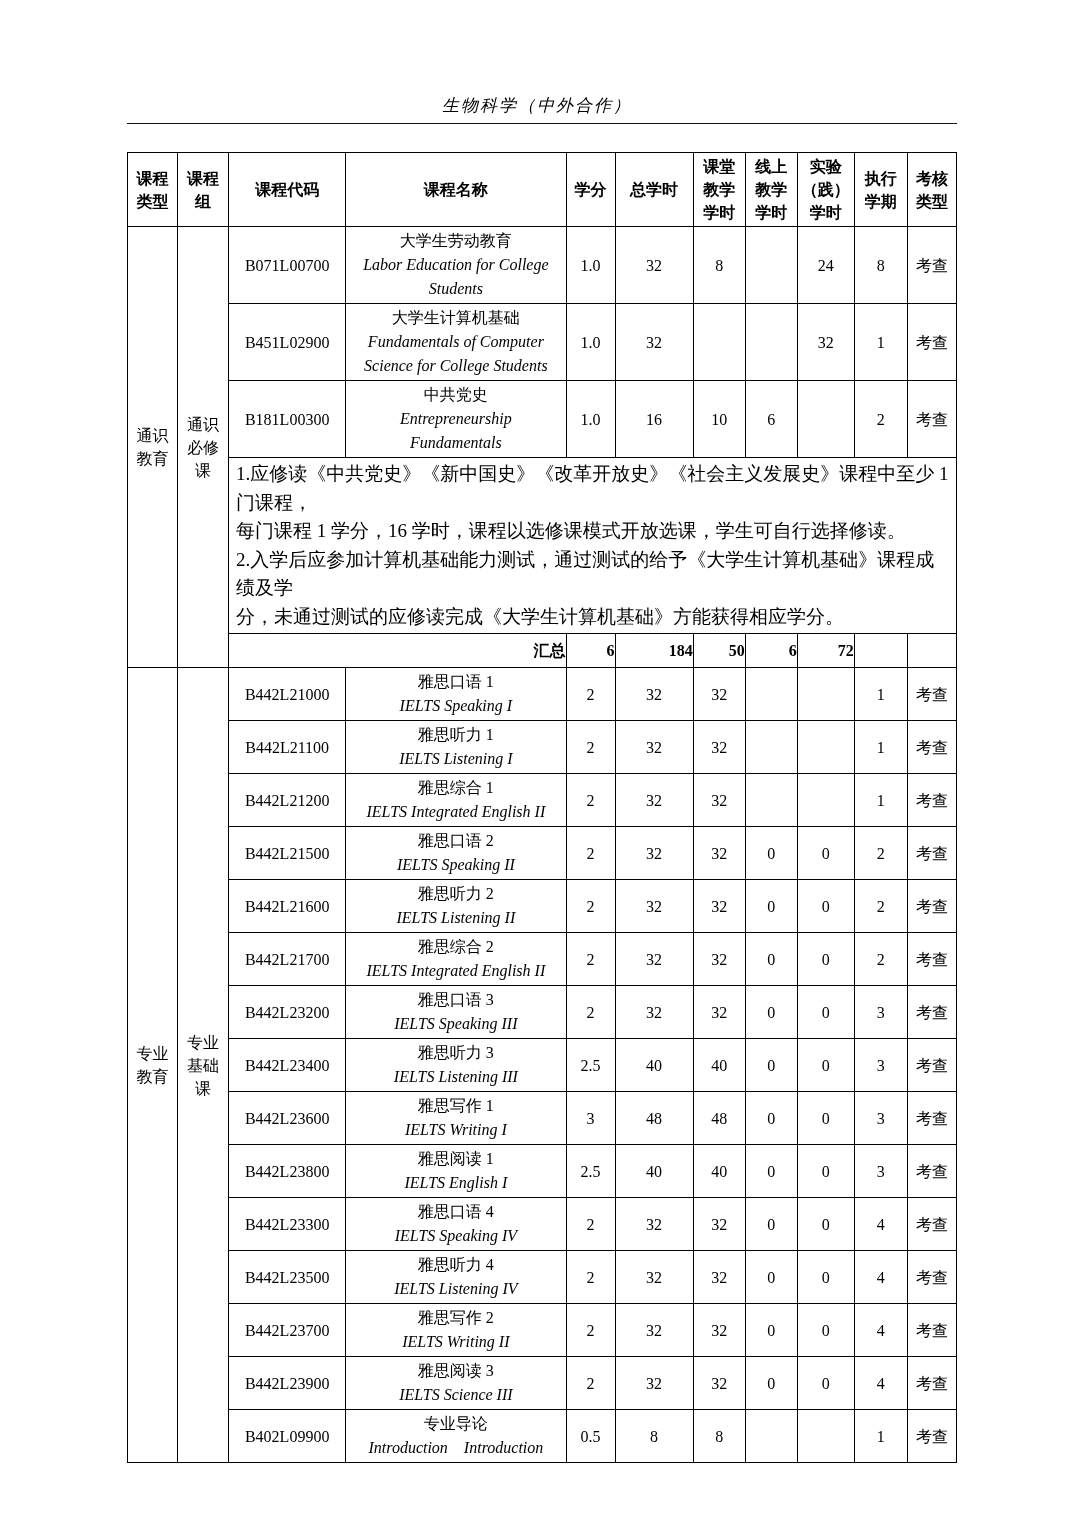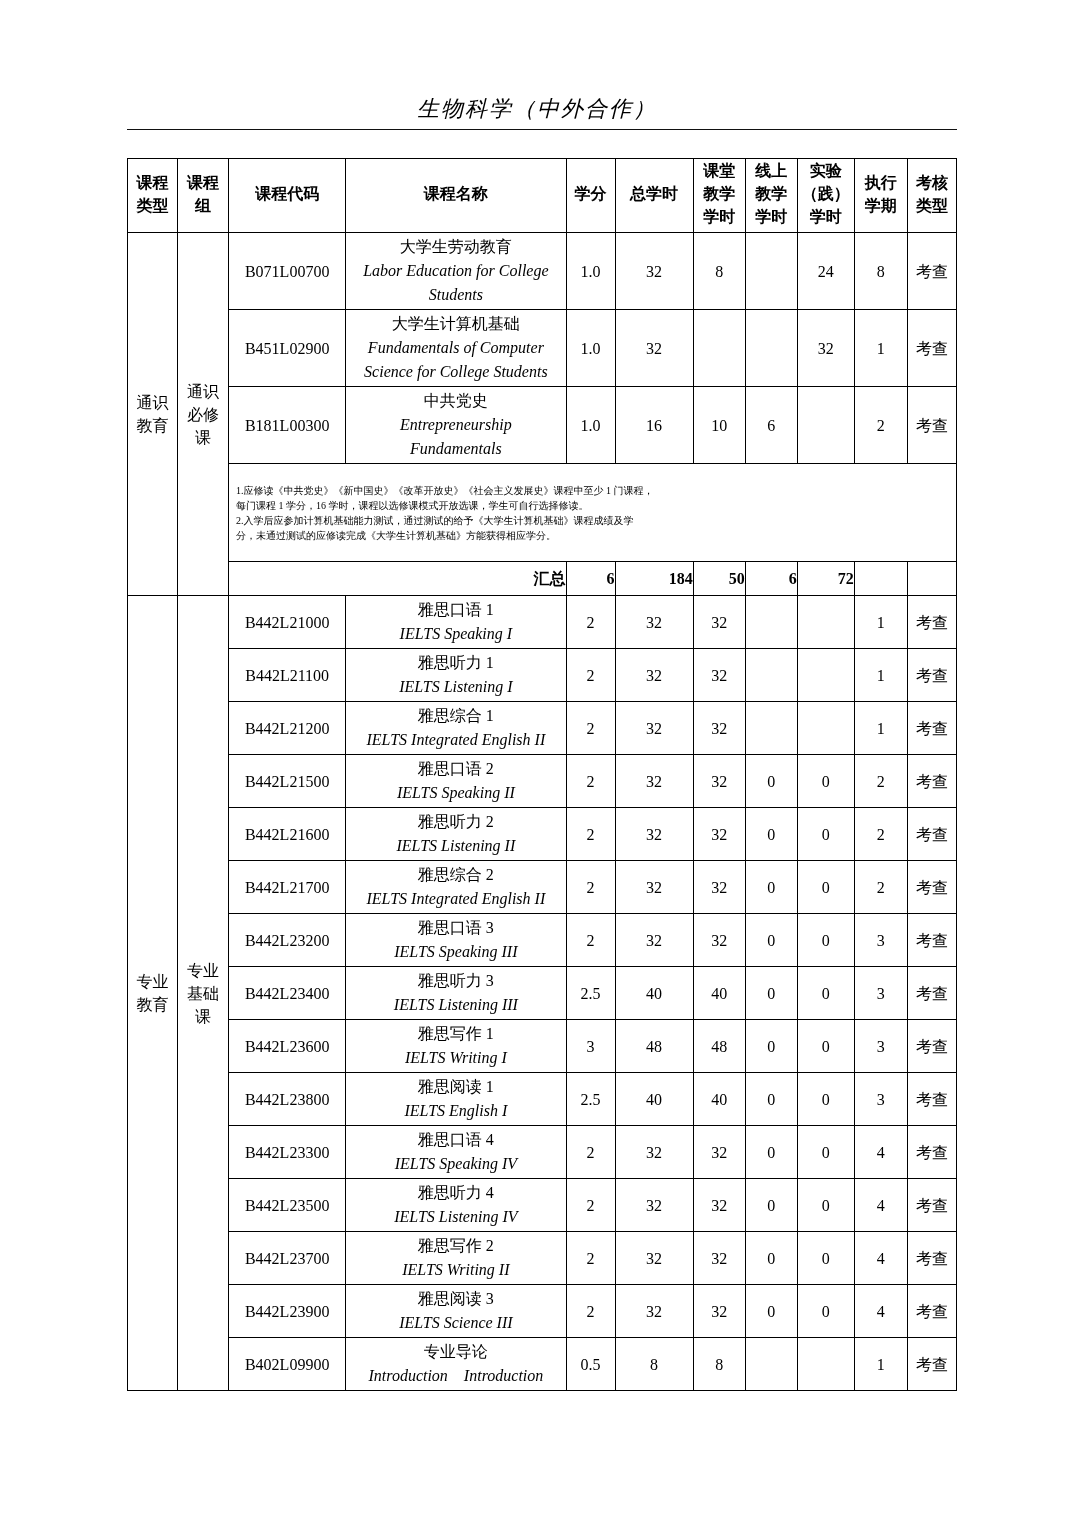--- a/index.html
+++ b/index.html
@@ -2,45 +2,45 @@
 <html><head>
 <meta charset="utf-8">
 <style>
   html,body{margin:0;padding:0;}
   body{
     width:1074px;height:1520px;background:#ffffff;color:#000;
     font-family:"Liberation Serif","DejaVu Serif",serif;
     position:relative;overflow:hidden;
   }
   .page-title{
-    padding-top:96px;text-align:center;font-size:22px;font-style:italic;
+    padding-top:96px;text-align:center;font-size:17px;font-style:italic;
     letter-spacing:2px;line-height:1.2;
   }
   .title-rule{
     width:830px;margin:7px 0 0 127px;border:none;border-top:1.6px solid #111;height:0;
   }
   table.curriculum{
     border-collapse:collapse;table-layout:fixed;width:830px;
     margin:28px 0 0 127px;
   }
   th,td{
     border:1px solid #000;text-align:center;vertical-align:middle;
     padding:0;font-size:16px;line-height:1.45;color:#000;
   }
-  thead tr{height:74px;font-family:Liberation Mono, monospace;}
+  thead tr{height:74px;}
   th{font-weight:bold;white-space:pre-line;}
   td.pre{white-space:pre-line;}
   tr.course-tall{height:77px;}
   tr.course-std{height:53px;}
   td.name div{line-height:1.5;}
   td.name .name-en{white-space:pre-line;font-style:italic;}
   tr.notes-row{height:98px;}
   tr.notes-row td{
     text-align:left;vertical-align:middle;padding:2px 7px;
-    font-size:10px;line-height:1.5;
+    font-size:19px;line-height:1.5;
   }
   tr.notes-row td div{white-space:pre-line;}
   tr.summary-row{height:34px;}
   tr.summary-row td{font-weight:bold;text-align:right;}
 </style>
 </head>
 <body>
 
 <div class="page-title">生物科学（中外合作）</div>
 <hr class="title-rule">

